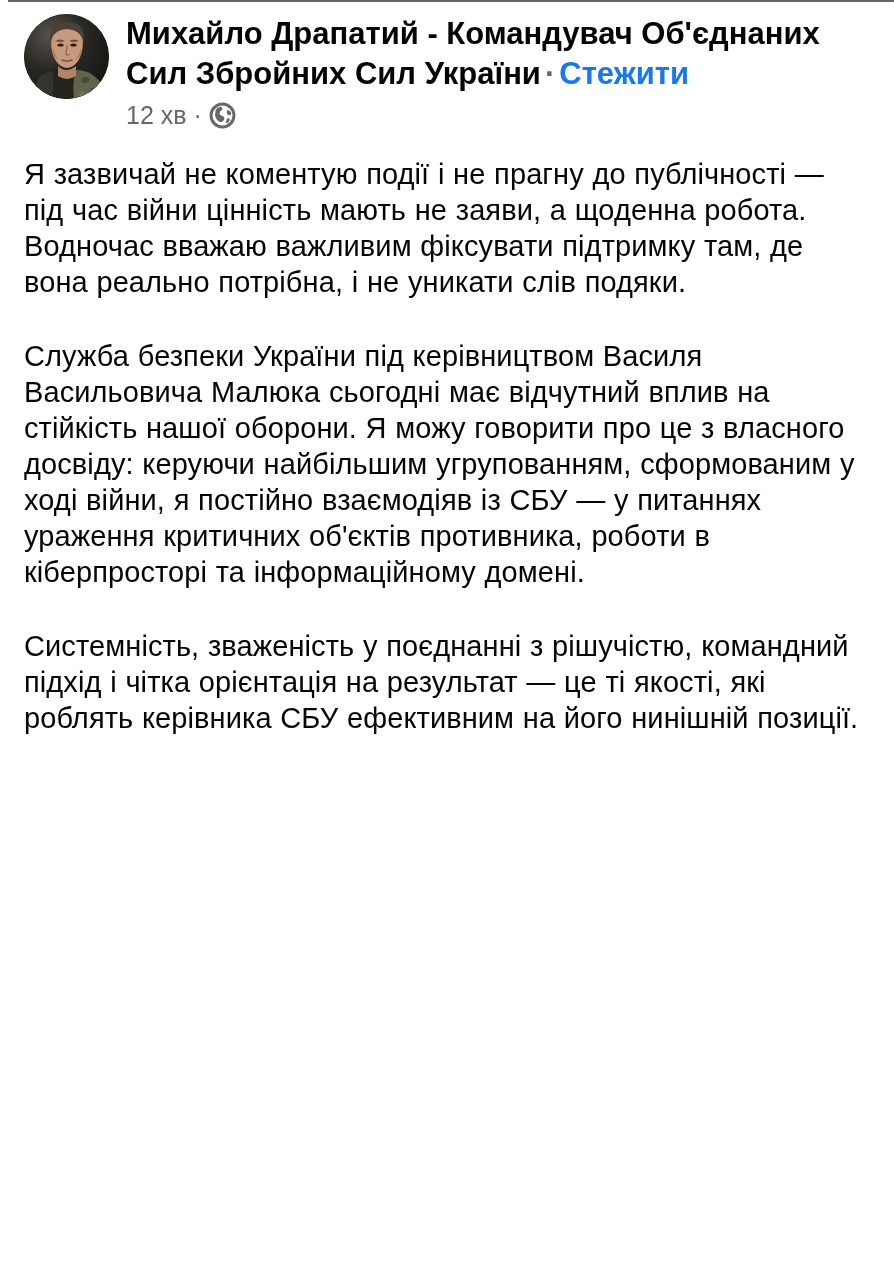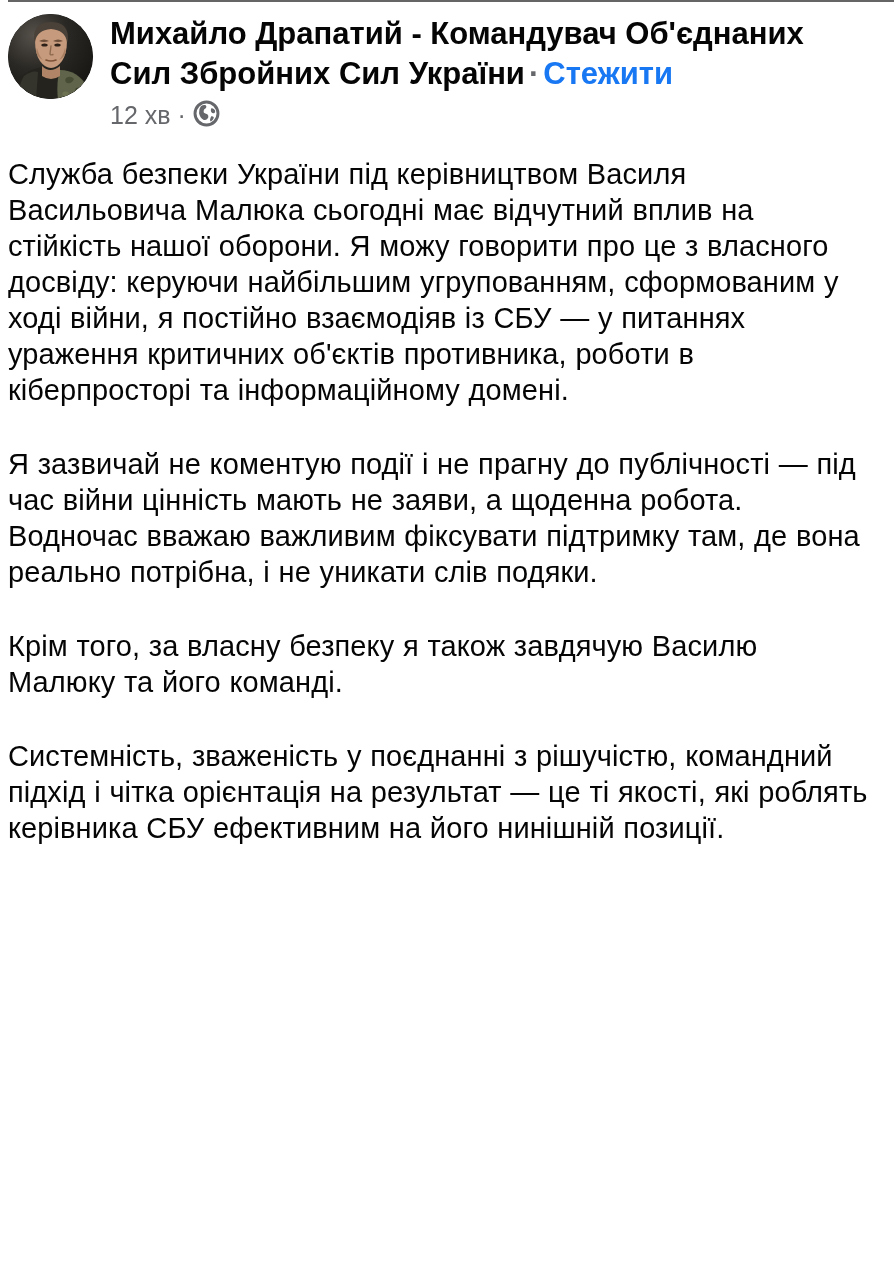--- a/index.html
+++ b/index.html
@@ -12,21 +12,21 @@
     position: relative;
   }
   .top-edge {
     position: absolute;
     top: 0; left: 8px; right: 0;
     height: 2px;
     background: #4a4a4a;
     opacity: .85;
   }
   .post {
-    padding: 14px 24px 0 8px;
+    padding: 14px 24px 0 24px;
   }
   .post-header {
     display: flex;
     align-items: flex-start;
   }
   .avatar {
     width: 85px;
     height: 85px;
     border-radius: 50%;
     overflow: hidden;
@@ -55,20 +55,21 @@
     font-weight: 700;
     padding: 0 4px;
   }
   .follow-link {
     color: #1877f2;
     cursor: pointer;
   }
   .meta-line {
     margin-top: 6px;
     display: flex;
+    align-items: center;
     color: #65676b;
     font-size: 25px;
     line-height: 30px;
     font-weight: 400;
   }
   .meta-sep { padding: 0 7px; color: #65676b; }
   .globe { width: 27px; height: 27px; display: inline-block; }
   .globe svg { display: block; width: 100%; height: 100%; }
   .post-body {
     margin-top: 26px;
@@ -154,19 +155,18 @@
             <path d="M16.5 7 q2.4 0.4 3.2 2.4 q0.4 2 -1 2.4 q-1.8 0.2 -2.6 -1.4 q-0.8 -1.6 0.4 -3.4 Z" fill="#65676b"></path>
             <path d="M16.2 14.5 q1.8 -0.2 2.4 1.2 q-0.8 2.2 -2.8 3.4 q-1 -0.6 -0.6 -2 q0.4 -1.4 1 -2.6 Z" fill="#65676b"></path>
           </svg>
         </span>
       </div>
     </div>
 
   </div>
 
   <div class="post-body">
+      <p class="para">Я зазвичай не коментую події і не прагну до публічності — під час війни цінність мають не заяви, а щоденна робота. Водночас вважаю важливим фіксувати підтримку там, де вона реально потрібна, і не уникати слів подяки.</p>
       <p class="para">Служба безпеки України під керівництвом Василя Васильовича Малюка сьогодні має відчутний вплив на стійкість нашої оборони. Я можу говорити про це з власного досвіду: керуючи найбільшим угрупованням, сформованим у ході війни, я постійно взаємодіяв із СБУ — у питаннях ураження критичних об'єктів противника, роботи в кіберпросторі та інформаційному домені.</p>
-      <p class="para">Я зазвичай не коментую події і не прагну до публічності — під час війни цінність мають не заяви, а щоденна робота. Водночас вважаю важливим фіксувати підтримку там, де вона реально потрібна, і не уникати слів подяки.</p>
-      <p class="para">Крім того, за власну безпеку я також завдячую Василю Малюку та його команді.</p>
       <p class="para">Системність, зваженість у поєднанні з рішучістю, командний підхід і чітка орієнтація на результат — це ті якості, які роблять керівника СБУ ефективним на його нинішній позиції.</p>
     </div>
 
 </div>
 
 </body></html>

